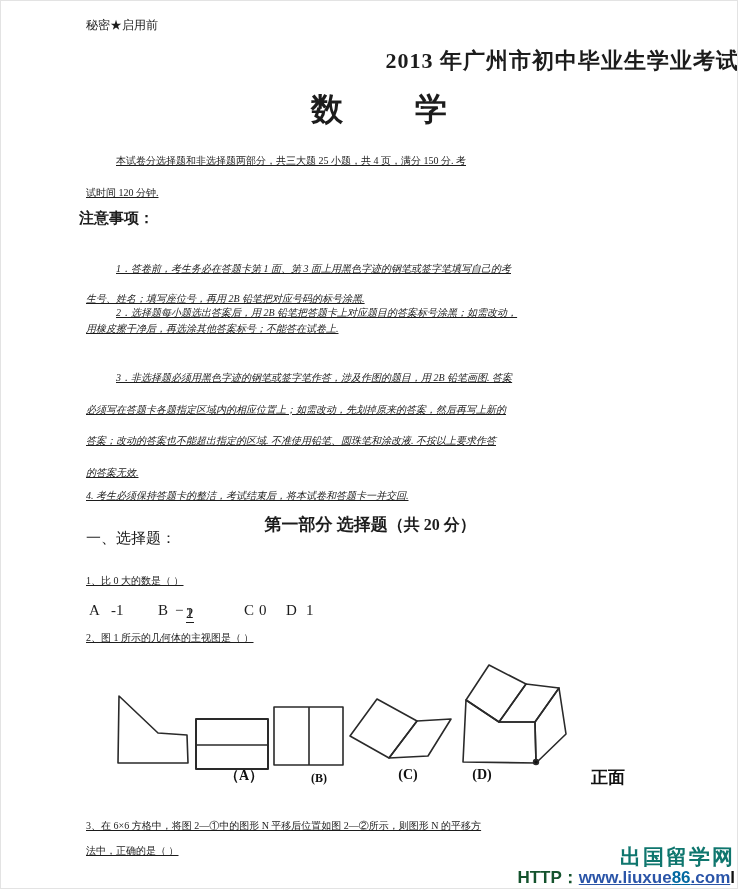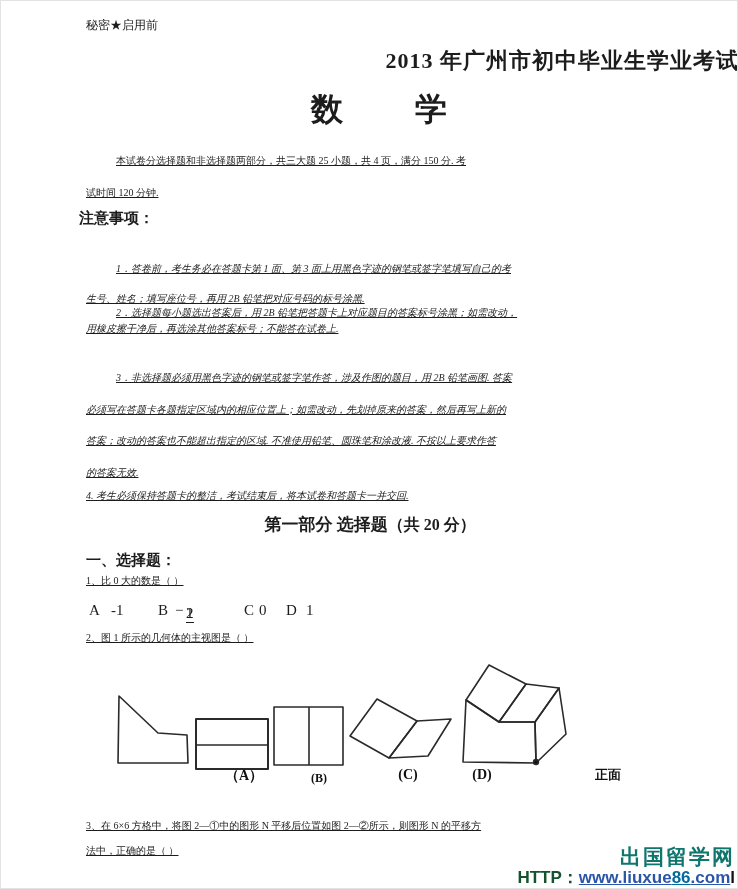--- a/index.html
+++ b/index.html
@@ -23,38 +23,38 @@
   .indent { padding-left:30px; }
   .notes-heading { left:78px; top:206px; font-size:15px; font-weight:bold; line-height:22px; }
   .note { left:85px; width:578px; font-style:italic; }
   .note-1 { top:240px; line-height:30px;margin-top:13px; }
   .note-2 { top:304px; line-height:16px; }
   .note-3 { top:361px; line-height:31.5px; }
   .note-4 { top:480px; line-height:30px; }
   .section-head { left:0; top:510px; width:738px; text-align:center; line-height:28px; }
   .section-head .main { font-size:17px; font-weight:bold; }
   .section-head .pts { font-size:16px; font-weight:bold; }
-  .list-heading { left:85px; top:549px; font-size:15px; font-weight:bold; line-height:20px; }
+  .list-heading { left:85px; top:527px; font-size:15px; font-weight:normal; line-height:20px; }
   .q1 { left:85px; top:570px; line-height:20px; }
   .options { left:85px; top:592px; width:400px; height:38px; }
   .options span { position:absolute; top:9px; font-size:15px; }
   .opt-letter-a { left:3px; } .opt-val-a { left:25px; }
   .opt-letter-b { left:72px; } .opt-minus { left:89px; }
   .opt-letter-c { left:158px; } .opt-val-c { left:173px; }
   .opt-letter-d { left:200px; } .opt-val-d { left:220px; }
   .frac { position:absolute; left:100px; top:0; width:16px; text-align:center; font-size:14px; }
   .frac .num { display:block; border-bottom:1.4px solid #1c1c1c; line-height:18px; }
   .frac .den { display:block; line-height:18px; }
   .q2 { left:85px; top:627px; line-height:20px; }
   .figure { left:100px; top:648px; width:480px; height:145px; }
   .figure svg { position:absolute; left:0; top:0; }
   .fig-label { position:absolute; top:118px; width:70px; text-align:center; font-weight:bold; font-size:14px; color:#111; }
   .fl-a { left:108px; } .fl-b { left:183px; font-size:12px; top:122px; }
   .fl-c { left:272px; } .fl-d { left:346px; }
-  .fl-front { left:472px; font-size:13px; top:117px; }
+  .fl-front { left:472px; font-size:17px; top:117px; }
   .q3 { left:85px; top:812px; width:585px; line-height:25px; }
   .watermark { right:2px; top:845px; text-align:right; font-family:"Liberation Sans","DejaVu Sans",sans-serif; }
   .wm-site { font-size:21px; font-weight:bold; color:#0f766e; letter-spacing:2px; line-height:22px; }
   .wm-url { font-size:17px; font-weight:bold; line-height:19px; }
   .wm-proto { color:#14532d; }
   .wm-blue { color:#2b55a8; text-decoration:underline; }
   .wm-red { color:#0369a1; text-decoration:underline; }
   .wm-tail { color:#111111; }
 </style>
 </head>

